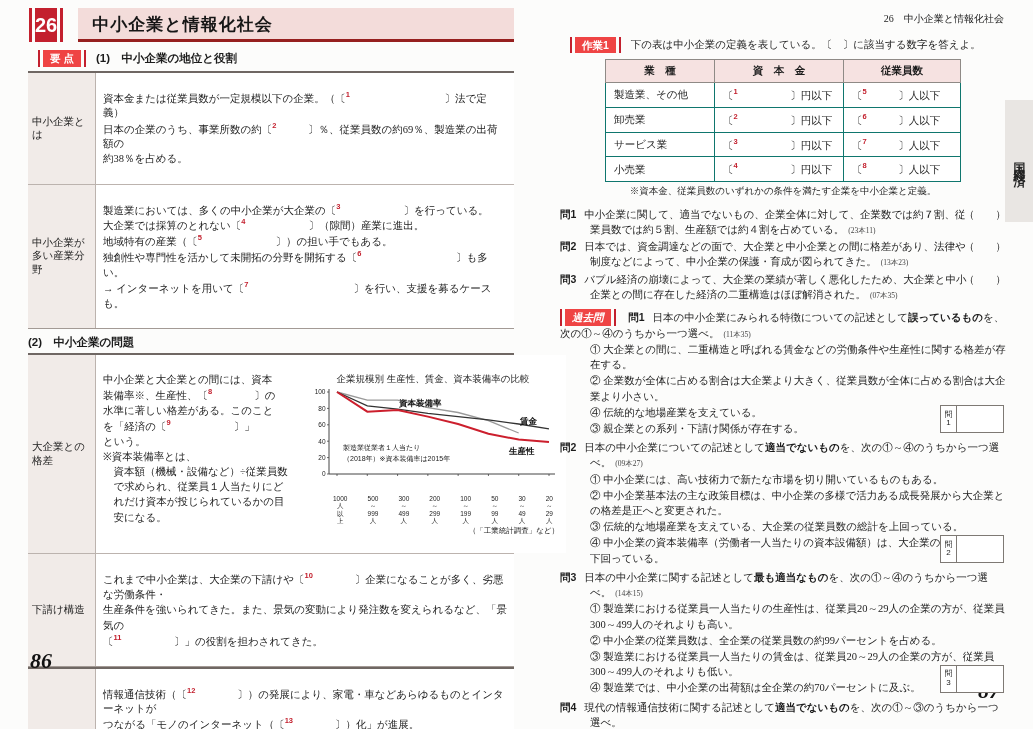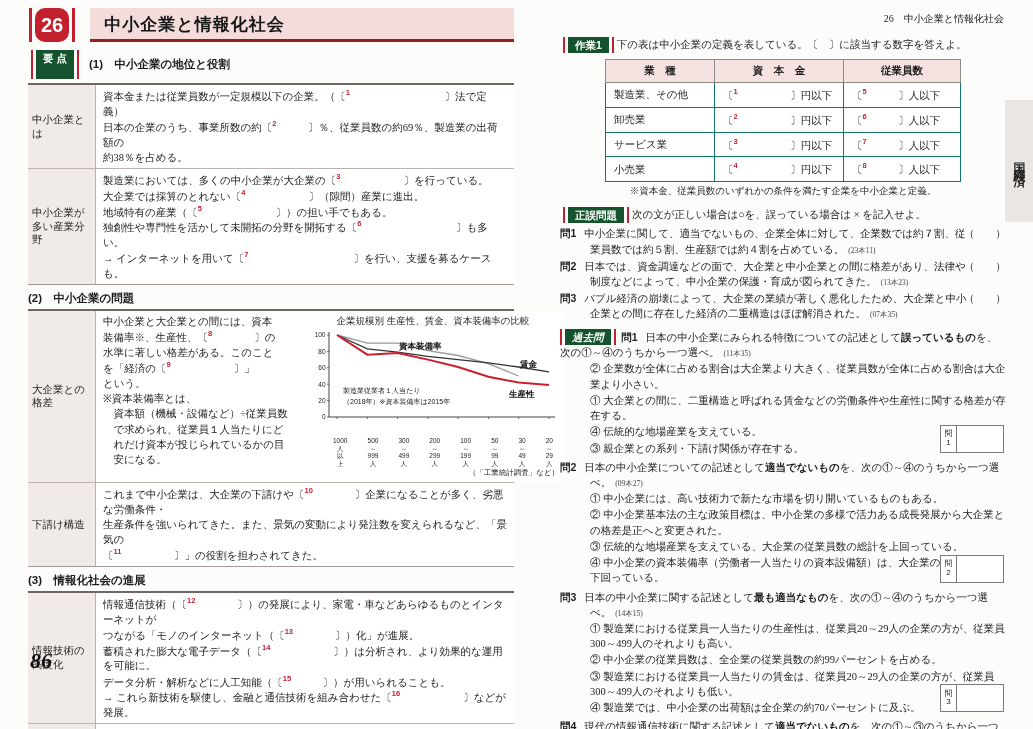--- a/index.html
+++ b/index.html
@@ -8,43 +8,43 @@
     background:#fcfcfb;color:#1c1c1c;
     font-family:"Liberation Serif","DejaVu Serif",serif;
   }
   
   .sans{font-family:"Liberation Sans","DejaVu Sans",sans-serif;}
   b{font-weight:bold;}
   .rn{color:#c3202e;font-weight:bold;font-size:7.5px;vertical-align:super;
       font-family:"Liberation Sans","DejaVu Sans",sans-serif;}
   .src{font-size:7.5px;color:#444;margin-left:4px;white-space:nowrap;}
   
-  .badge{display:inline-block;background:#14532d;color:#fff;
+  .badge{display:inline-block;background:#ef4444;color:#fff;
     font:bold 10.5px "Liberation Sans","DejaVu Sans",sans-serif;
-    padding:2px 7px;position:relative;margin:0 8px;line-height:1.2;}
+    padding:2px 7px;position:relative;margin:0 15px;line-height:1.2;}
   .badge::before,.badge::after{content:"";position:absolute;top:0;bottom:0;width:2px;background:#c3202e;}
   .badge::before{left:-5px;} .badge::after{right:-5px;}
   
   .left-page{position:absolute;left:28px;top:8px;width:486px;}
   .lp-header{display:flex;align-items:stretch;gap:14px;margin:0 0 8px 0;}
   .num-badge{background:#c3202e;color:#fff;font:bold 20px "Liberation Sans","DejaVu Sans",sans-serif;
-    padding:3px 6px;position:relative;margin:0 7px;display:flex;align-items:center;border-radius:10px;}
+    padding:3px 0;position:relative;margin:0 7px;display:flex;align-items:center;}
   .num-badge::before,.num-badge::after{content:"";position:absolute;top:0;bottom:0;width:3px;background:#c3202e;}
   .num-badge::before{left:-6px;} .num-badge::after{right:-6px;}
   .title-bar{flex:1;background:#f3dcda;border-bottom:3px solid #96201f;
     font:bold 17px "Liberation Sans","DejaVu Sans",sans-serif;
     padding:5px 14px 3px 14px;color:#161616;letter-spacing:1px;}
-  .youten-row{display:flex;margin:4px 0 4px 0;}
+  .youten-row{display:flex;align-items:center;margin:4px 0 4px 0;}
   .sec-h{font:bold 11.5px "Liberation Sans","DejaVu Sans",sans-serif;margin:6px 0 3px 0;}
   .kp{border-top:2px solid #6f6763;border-bottom:1px solid #a39a95;}
   .krow{display:grid;grid-template-columns:68px 1fr;border-bottom:1px solid #bcb3ae;}
   .krow:last-child{border-bottom:none;}
   .kh{background:#f1ebe8;border-right:1px solid #bcb3ae;padding:3px 4px;
     display:flex;align-items:center;font-size:10.5px;line-height:1.3;}
-  .kc{padding:3px 7px;font-size:10.5px;line-height:1.45;background:#fff;}
+  .kc{padding:17px 7px;font-size:10.5px;line-height:1.45;background:#fff;}
   .kak{display:flex;gap:6px;}
   .kak-text{width:198px;}
   
   .chart{width:252px;font-family:"Liberation Sans","DejaVu Sans",sans-serif;}
   .chart-title{font-size:9.5px;font-weight:normal;text-align:center;margin:0 0 1px 0;}
   .xticks{display:flex;margin-left:26px;width:220px;justify-content:space-between;}
   .xt{display:flex;flex-direction:column;align-items:center;font-size:6.5px;line-height:1.15;color:#222;}
   .chart-src{font-size:7.5px;text-align:right;margin-top:1px;color:#222;}
   
   .right-page{position:absolute;left:560px;top:8px;width:446px;font-size:10.5px;line-height:1.45;}
@@ -86,21 +86,21 @@
 
 <div class="left-page">
 
   <div class="lp-header">
     <div class="num-badge">26</div>
     <div class="title-bar">中小企業と情報化社会</div>
   </div>
 
   <div class="youten-row">
     <span class="badge">要 点</span>
-    <span class="sec-h" style="margin:7px">(1)　中小企業の地位と役割</span>
+    <span class="sec-h" style="margin:0">(1)　中小企業の地位と役割</span>
   </div>
 
   <div class="kp">
     <div class="krow">
       <div class="kh sans">中小企業とは</div>
       <div class="kc">資本金または従業員数が一定規模以下の企業。（〔<sup class="rn">1</sup>　　　　　　　　　〕法で定義）<br>日本の企業のうち、事業所数の約〔<sup class="rn">2</sup>　　　〕％、従業員数の約69％、製造業の出荷額の<br>約38％を占める。</div>
     </div>
     <div class="krow">
       <div class="kh sans">中小企業が多い産業分野</div>
       <div class="kc">製造業においては、多くの中小企業が大企業の〔<sup class="rn">3</sup>　　　　　　〕を行っている。<br>大企業では採算のとれない〔<sup class="rn">4</sup>　　　　　　〕（隙間）産業に進出。<br>地域特有の産業（〔<sup class="rn">5</sup>　　　　　　　〕）の担い手でもある。<br>独創性や専門性を活かして未開拓の分野を開拓する〔<sup class="rn">6</sup>　　　　　　　　　〕も多い。<br>→ インターネットを用いて〔<sup class="rn">7</sup>　　　　　　　　　　〕を行い、支援を募るケースも。</div>
@@ -201,21 +201,20 @@
           <div class="chart-src">（「工業統計調査」など）</div>
         </div>
       </div>
     </div>
     <div class="krow">
       <div class="kh sans">下請け構造</div>
       <div class="kc">これまで中小企業は、大企業の下請けや〔<sup class="rn">10</sup>　　　　〕企業になることが多く、劣悪な労働条件・<br>生産条件を強いられてきた。また、景気の変動により発注数を変えられるなど、「景気の<br>〔<sup class="rn">11</sup>　　　　　〕」の役割を担わされてきた。</div>
     </div>
   </div>
 
-  <div class="sec-h">(3)　情報化社会の進展</div>
 
   <div class="kp">
     <div class="krow">
       <div class="kh sans">情報技術の高度化</div>
       <div class="kc">情報通信技術（〔<sup class="rn">12</sup>　　　　〕）の発展により、家電・車などあらゆるものとインターネットが<br>つながる「モノのインターネット（〔<sup class="rn">13</sup>　　　　〕）化」が進展。<br>蓄積された膨大な電子データ（〔<sup class="rn">14</sup>　　　　　　〕）は分析され、より効果的な運用を可能に。<br>データ分析・解析などに人工知能（〔<sup class="rn">15</sup>　　　〕）が用いられることも。<br>→ これら新技術を駆使し、金融と通信技術を組み合わせた〔<sup class="rn">16</sup>　　　　　　〕などが発展。</div>
     </div>
     <div class="krow">
       <div class="kh sans">技術の進展による社会の変化</div>
       <div class="kc">〔<sup class="rn">17</sup>　　　　　　　　〕<br>　…蒸気機関→電力→電子工学・情報技術→〔　　　〕・〔　　〕などと続く、４回目の産<br>　業構造・社会の変革。日本政府は狩猟→農耕→工業→情報社会に続く新たな社会のあり<br>　方として、仮想空間と現実空間とを高度に融合した社会（＝〔　　　　　〕）を提唱。<br>→ SNSなどソーシャルメディア、現実の支払いで用いられる〔　　　　〕（仮想通貨）<br>　など、電子上のやりとりが現実空間で利用されている。<br>使いこなせる人とそうでない人の間で〔　　　　　　〕と呼ばれる格差が生じている。</div>
     </div>
@@ -257,45 +256,41 @@
     </tr>
     <tr>
       <td class="cat">小売業</td>
       <td class="cap">〔<sup class="rn">4</sup>　　　　　〕円以下</td>
       <td class="emp">〔<sup class="rn">8</sup>　　　〕人以下</td>
     </tr>
   </tbody>
     </table>
   <div class="def-note">※資本金、従業員数のいずれかの条件を満たす企業を中小企業と定義。</div>
 
-  <div class="seigo-intro">
-    <span class="badge">正誤問題</span>
-    <span>次の文が正しい場合は○を、誤っている場合は × を記入せよ。</span>
-  </div>
 
   <div class="q">
     <span class="qno">問1</span><span>中小企業に関して、適当でないもの、企業全体に対して、企業数では約７割、従業員数では約５割、生産額では約４割を占めている。</span><span class="src">(23本11)</span>
     <span class="mark">（　　）</span>
   </div>
   <div class="q">
     <span class="qno">問2</span><span>日本では、資金調達などの面で、大企業と中小企業との間に格差があり、法律や制度などによって、中小企業の保護・育成が図られてきた。</span><span class="src">(13本23)</span>
     <span class="mark">（　　）</span>
   </div>
   <div class="q">
     <span class="qno">問3</span><span>バブル経済の崩壊によって、大企業の業績が著しく悪化したため、大企業と中小企業との間に存在した経済の二重構造はほぼ解消された。</span><span class="src">(07本35)</span>
     <span class="mark">（　　）</span>
   </div>
 
   <div class="kako-item" style="margin-top:7px;">
     <div class="lead" style="padding-left:0;text-indent:0;">
       <span class="badge" style="margin-left:5px;font-style:italic;">過去問</span>
       <span class="qno">問1</span><span>日本の中小企業にみられる特徴についての記述として<b>誤っているもの</b>を、次の①～④のうちから一つ選べ。</span><span class="src">(11本35)</span>
     </div>
+    <div class="opt">① 大企業との間に、二重構造と呼ばれる賃金などの労働条件や生産性に関する格差が存在する。</div>
     <div class="opt">② 企業数が全体に占める割合は大企業より大きく、従業員数が全体に占める割合は大企業より小さい。</div>
-    <div class="opt">① 大企業との間に、二重構造と呼ばれる賃金などの労働条件や生産性に関する格差が存在する。</div>
     <div class="opt">④ 伝統的な地場産業を支えている。</div>
     <div class="opt">③ 親企業との系列・下請け関係が存在する。</div>
     <div class="ansbox">
       <span class="lbl">
         <span>問</span>
           <span>1</span>
       </span>
     </div>
   </div>
 

